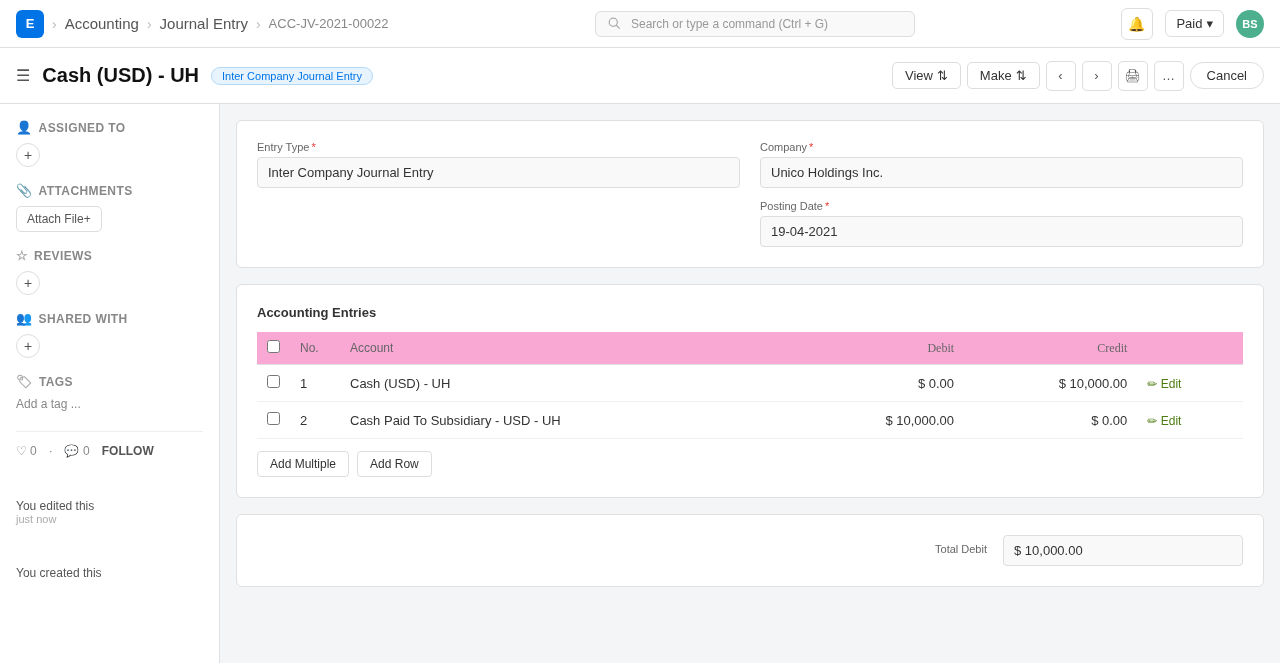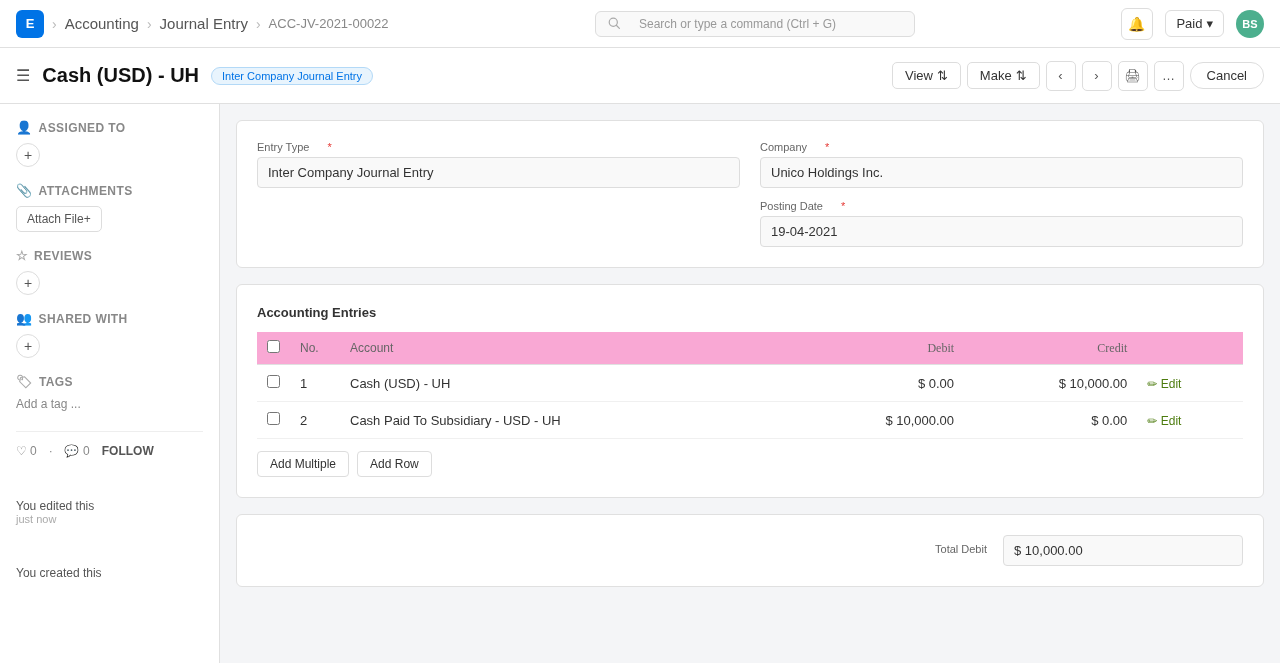--- a/index.html
+++ b/index.html
@@ -16,21 +16,21 @@
       width: 28px; height: 28px; background: #0073e6; border-radius: 6px;
       display: flex; align-items: center; justify-content: center;
       color: #fff; font-weight: bold; font-size: 13px;
     }
     .nav-sep { color: #bbb; font-size: 14px; }
     .nav-crumb { color: #555; font-size: 15px; cursor: pointer; }
     .nav-crumb-current { color: #888; font-size: 13px; }
 
     .top-nav-center { flex: 1; display: flex; justify-content: center; }
     .search-bar {
-      display: flex; align-items: center; gap: 18px;
+      display: flex; align-items: center; gap: 10px;
       border: 1px solid #ddd; border-radius: 6px;
       padding: 5px 12px; width: 320px; background: #f9f9f9; cursor: text;
     }
     .search-bar span { color: #999; font-size: 12px; }
 
     .top-nav-right { display: flex; align-items: center; gap: 12px; }
     .icon-btn {
       width: 32px; height: 32px; border-radius: 6px; border: 1px solid #ddd;
       background: #fff; display: flex; align-items: center; justify-content: center;
       cursor: pointer; font-size: 14px; color: #555;
@@ -117,21 +117,21 @@
       background: #f4f5f7;
     }
     .card {
       background: #fff; border: 1px solid #e0e0e0; border-radius: 6px;
       padding: 20px; margin-bottom: 16px;
     }
     .form-row { display: flex; gap: 20px; }
     .form-group { flex: 1; }
     .form-label {
       font-size: 11px; color: #666; margin-bottom: 4px;
-      display: flex; align-items: center; gap: 18px;
+      display: flex; align-items: center; gap: 2px;
     }
     .required { color: #e53935; }
     .form-input {
       border: 1px solid #ddd; border-radius: 4px;
       padding: 7px 10px; font-size: 13px; width: 100%;
       background: #f9f9f9; color: #333;
     }
 
     
     .section-title { font-size: 13px; font-weight: 600; color: #333; margin-bottom: 12px; }

